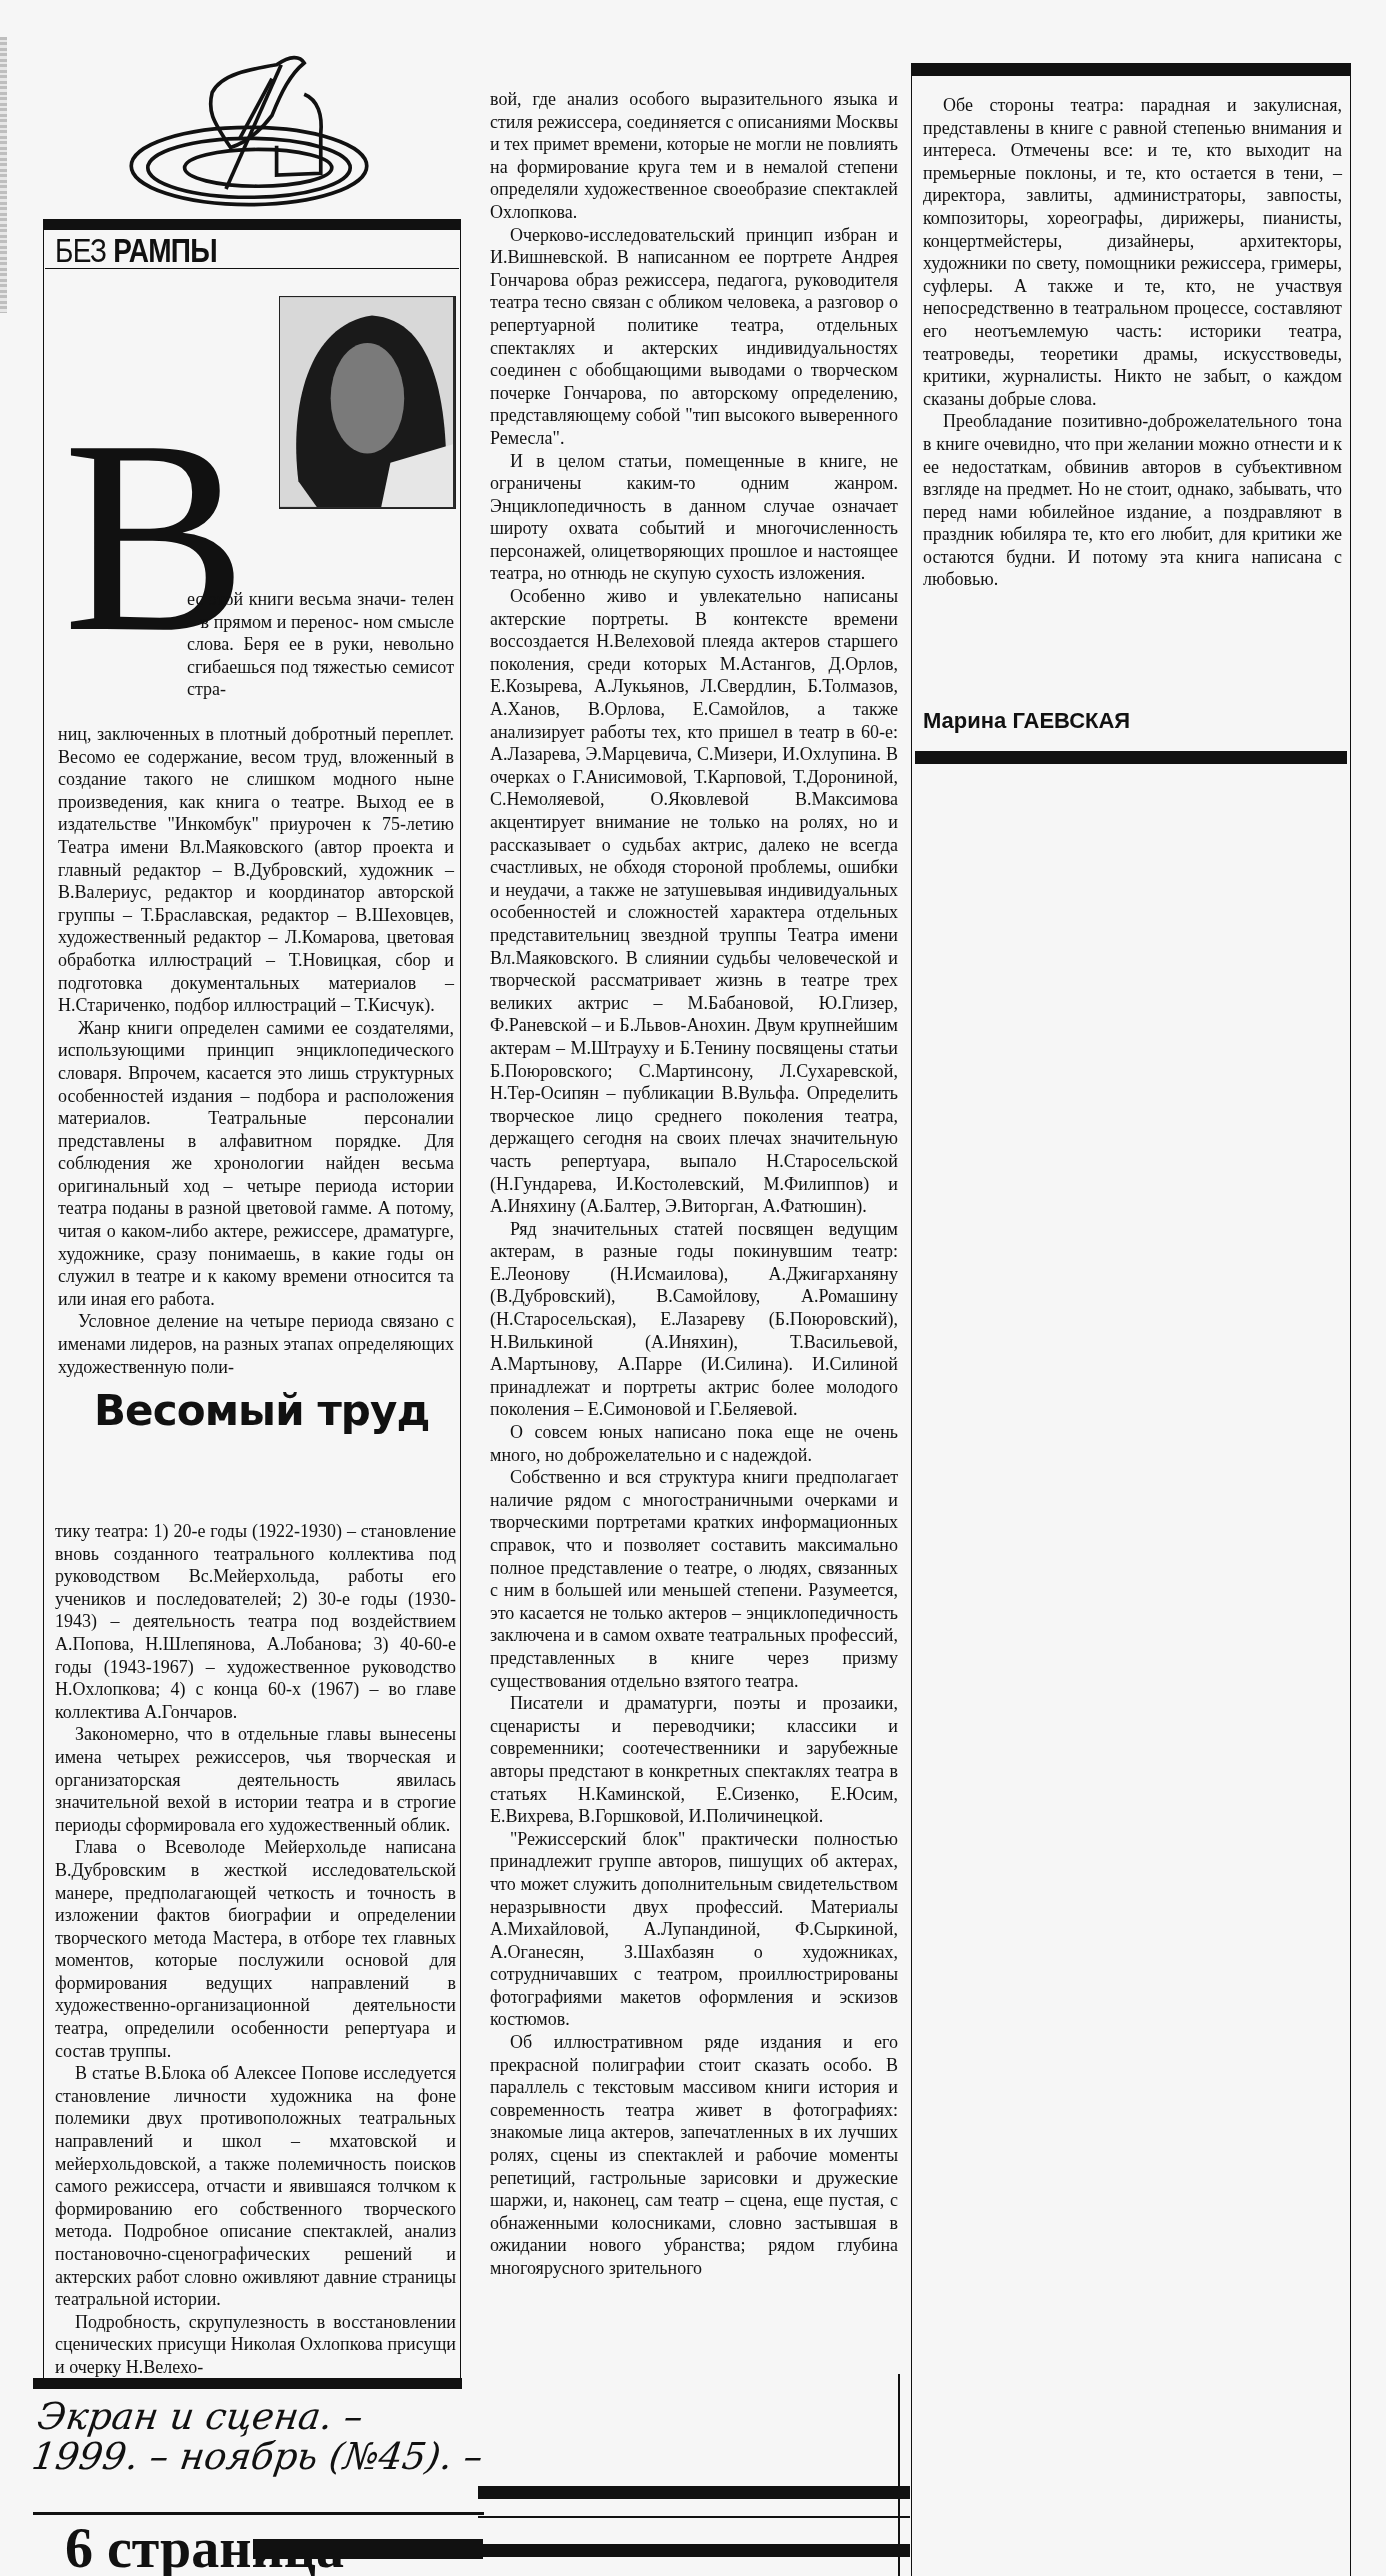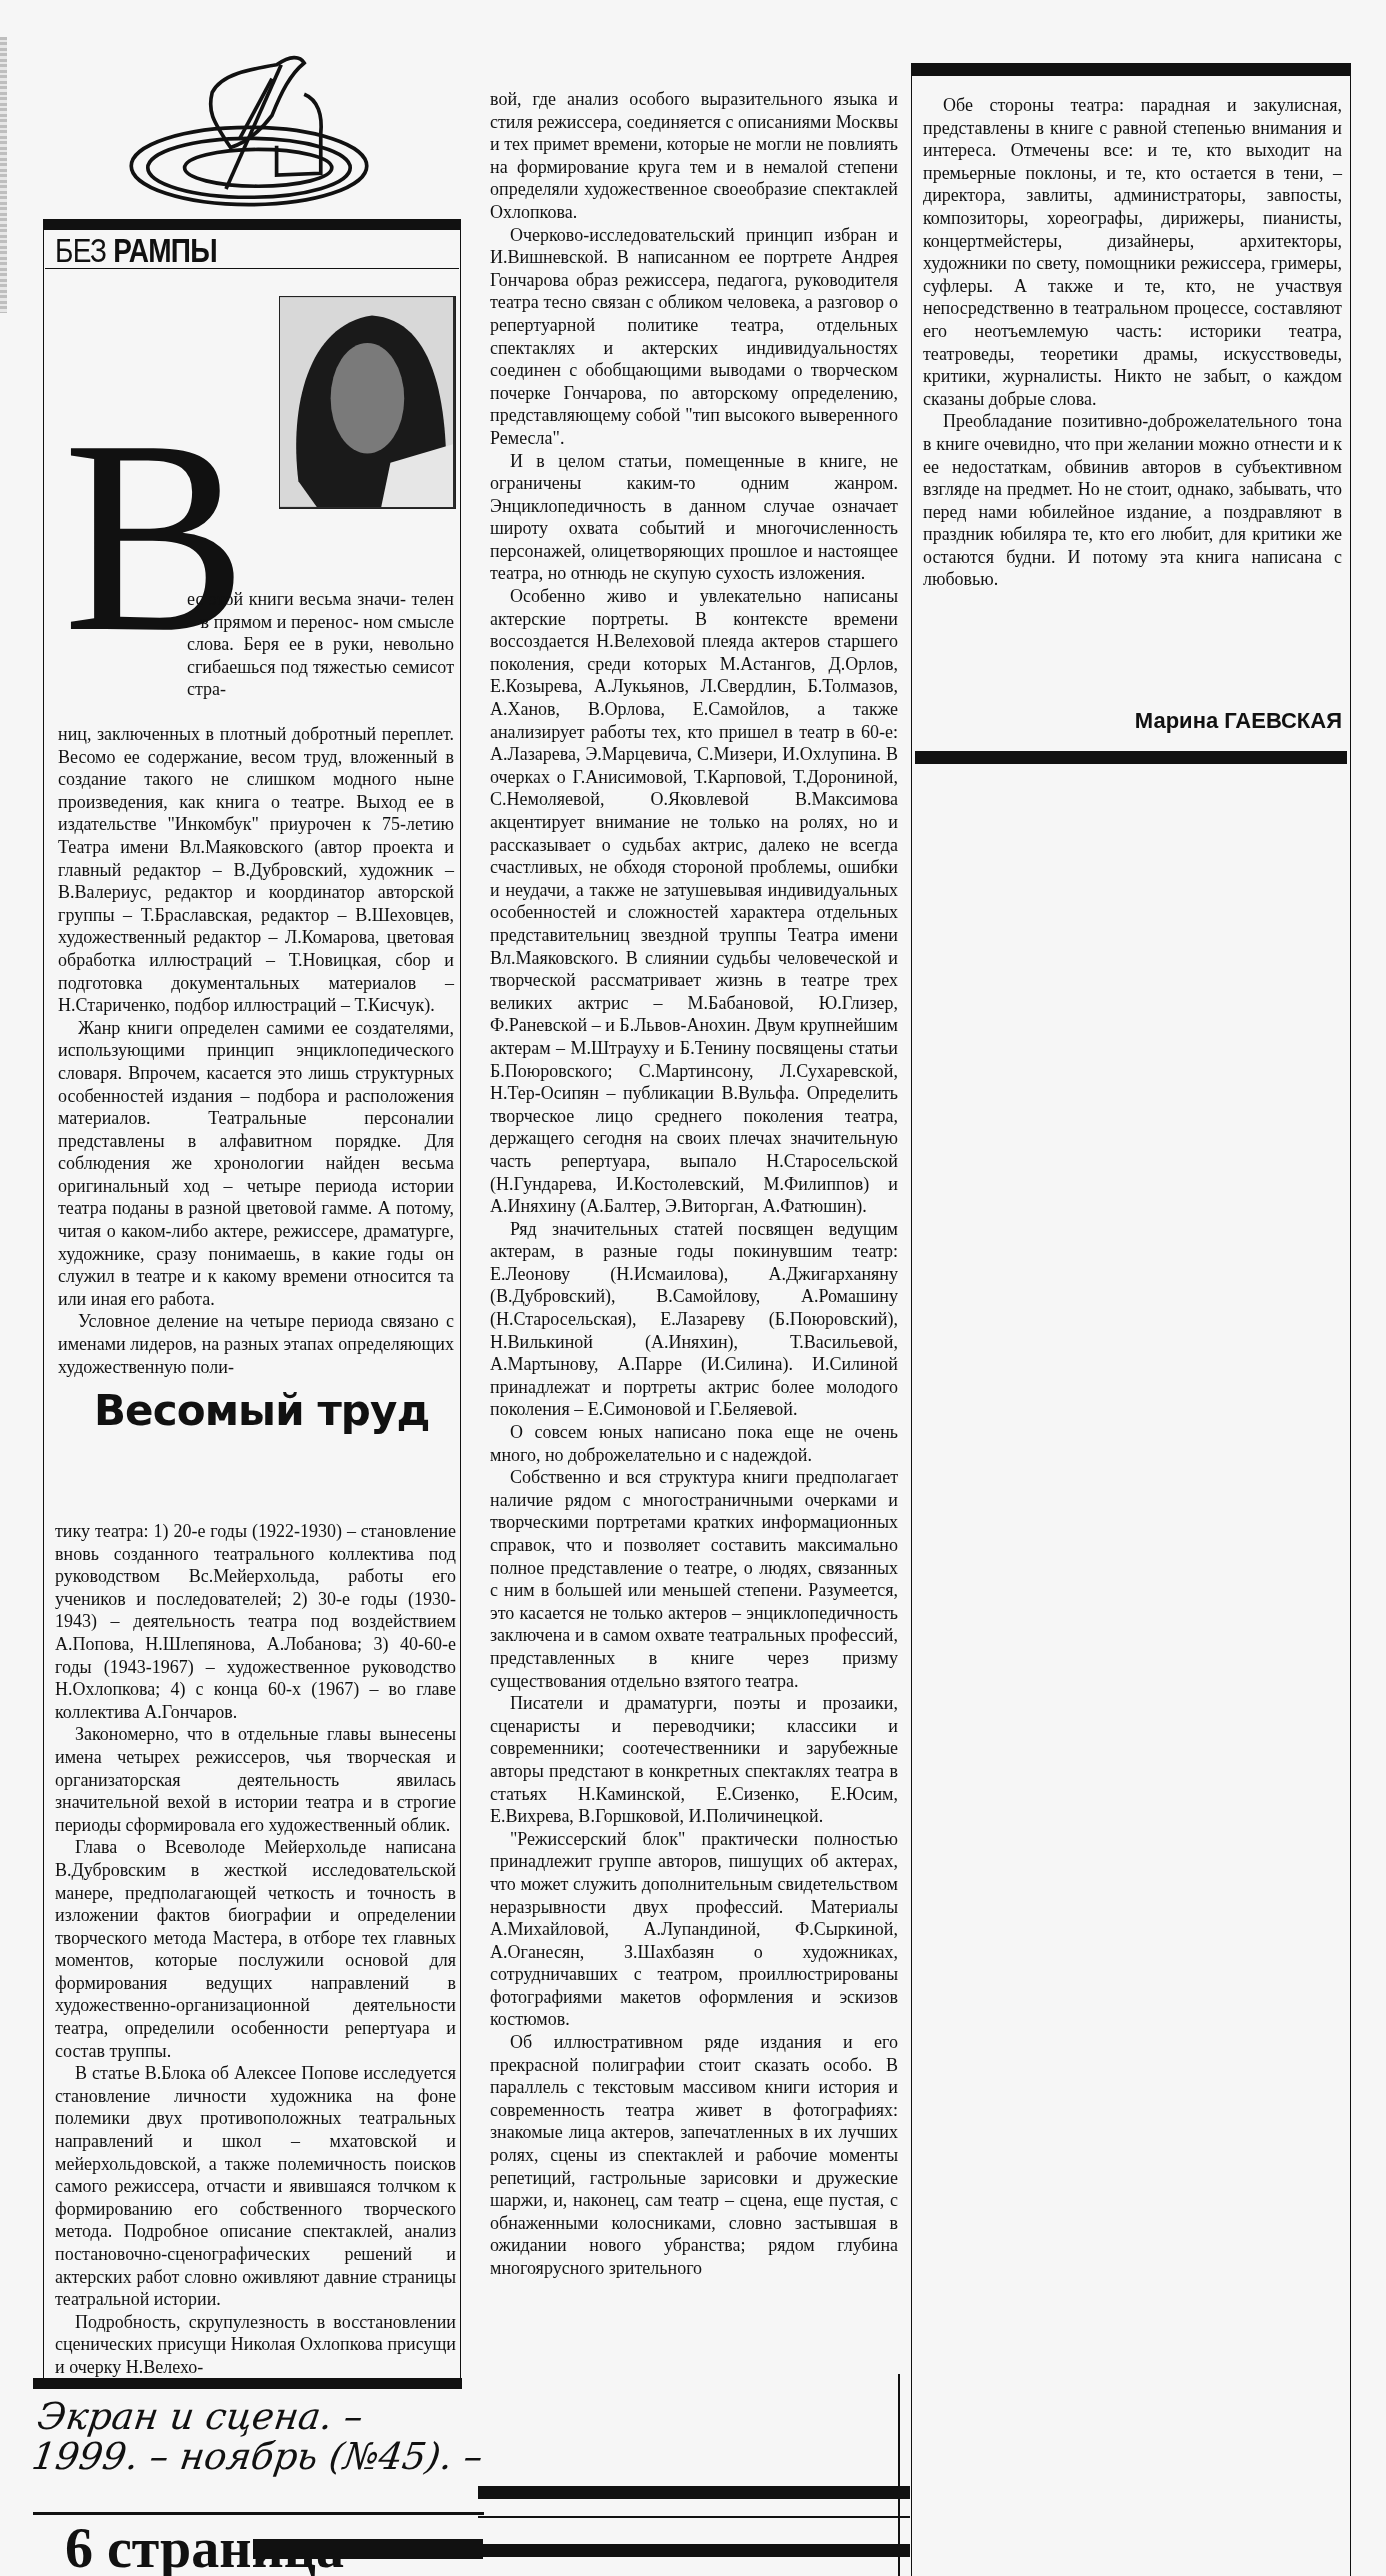--- a/index.html
+++ b/index.html
@@ -55,21 +55,21 @@
   #col2 { left: 490px; top: 64px; width: 408px; }
 
   
   #right-frame {
     left: 911px; top: 63px; width: 440px; height: 2530px;
     border-left: 1.8px solid #111; border-right: 1.8px solid #111; border-top: 13px solid #111;
     box-sizing: border-box;
   }
   #col3 { left: 923px; top: 94px; width: 419px; }
   #byline {
-    left: 923px; top: 708px; width: 419px; text-align: right;
+    left: 923px; top: 708px; width: 419px; text-align: left;
     font-family: "Liberation Sans", "DejaVu Sans", sans-serif; font-weight: bold; font-size: 22px;
   }
   #right-bar { left: 915px; top: 751px; width: 432px; height: 13px; background: #111; }
 
   
   #mid-bar1 { left: 478px; top: 2486px; width: 432px; height: 13px; background: #111; }
   #mid-line1 { left: 478px; top: 2516px; width: 432px; height: 1.8px; background: #111; }
   #mid-bar2 { left: 478px; top: 2544px; width: 432px; height: 13px; background: #111; }
   #mid-vline { left: 898px; top: 2374px; width: 1.8px; height: 202px; background: #111; }
 

